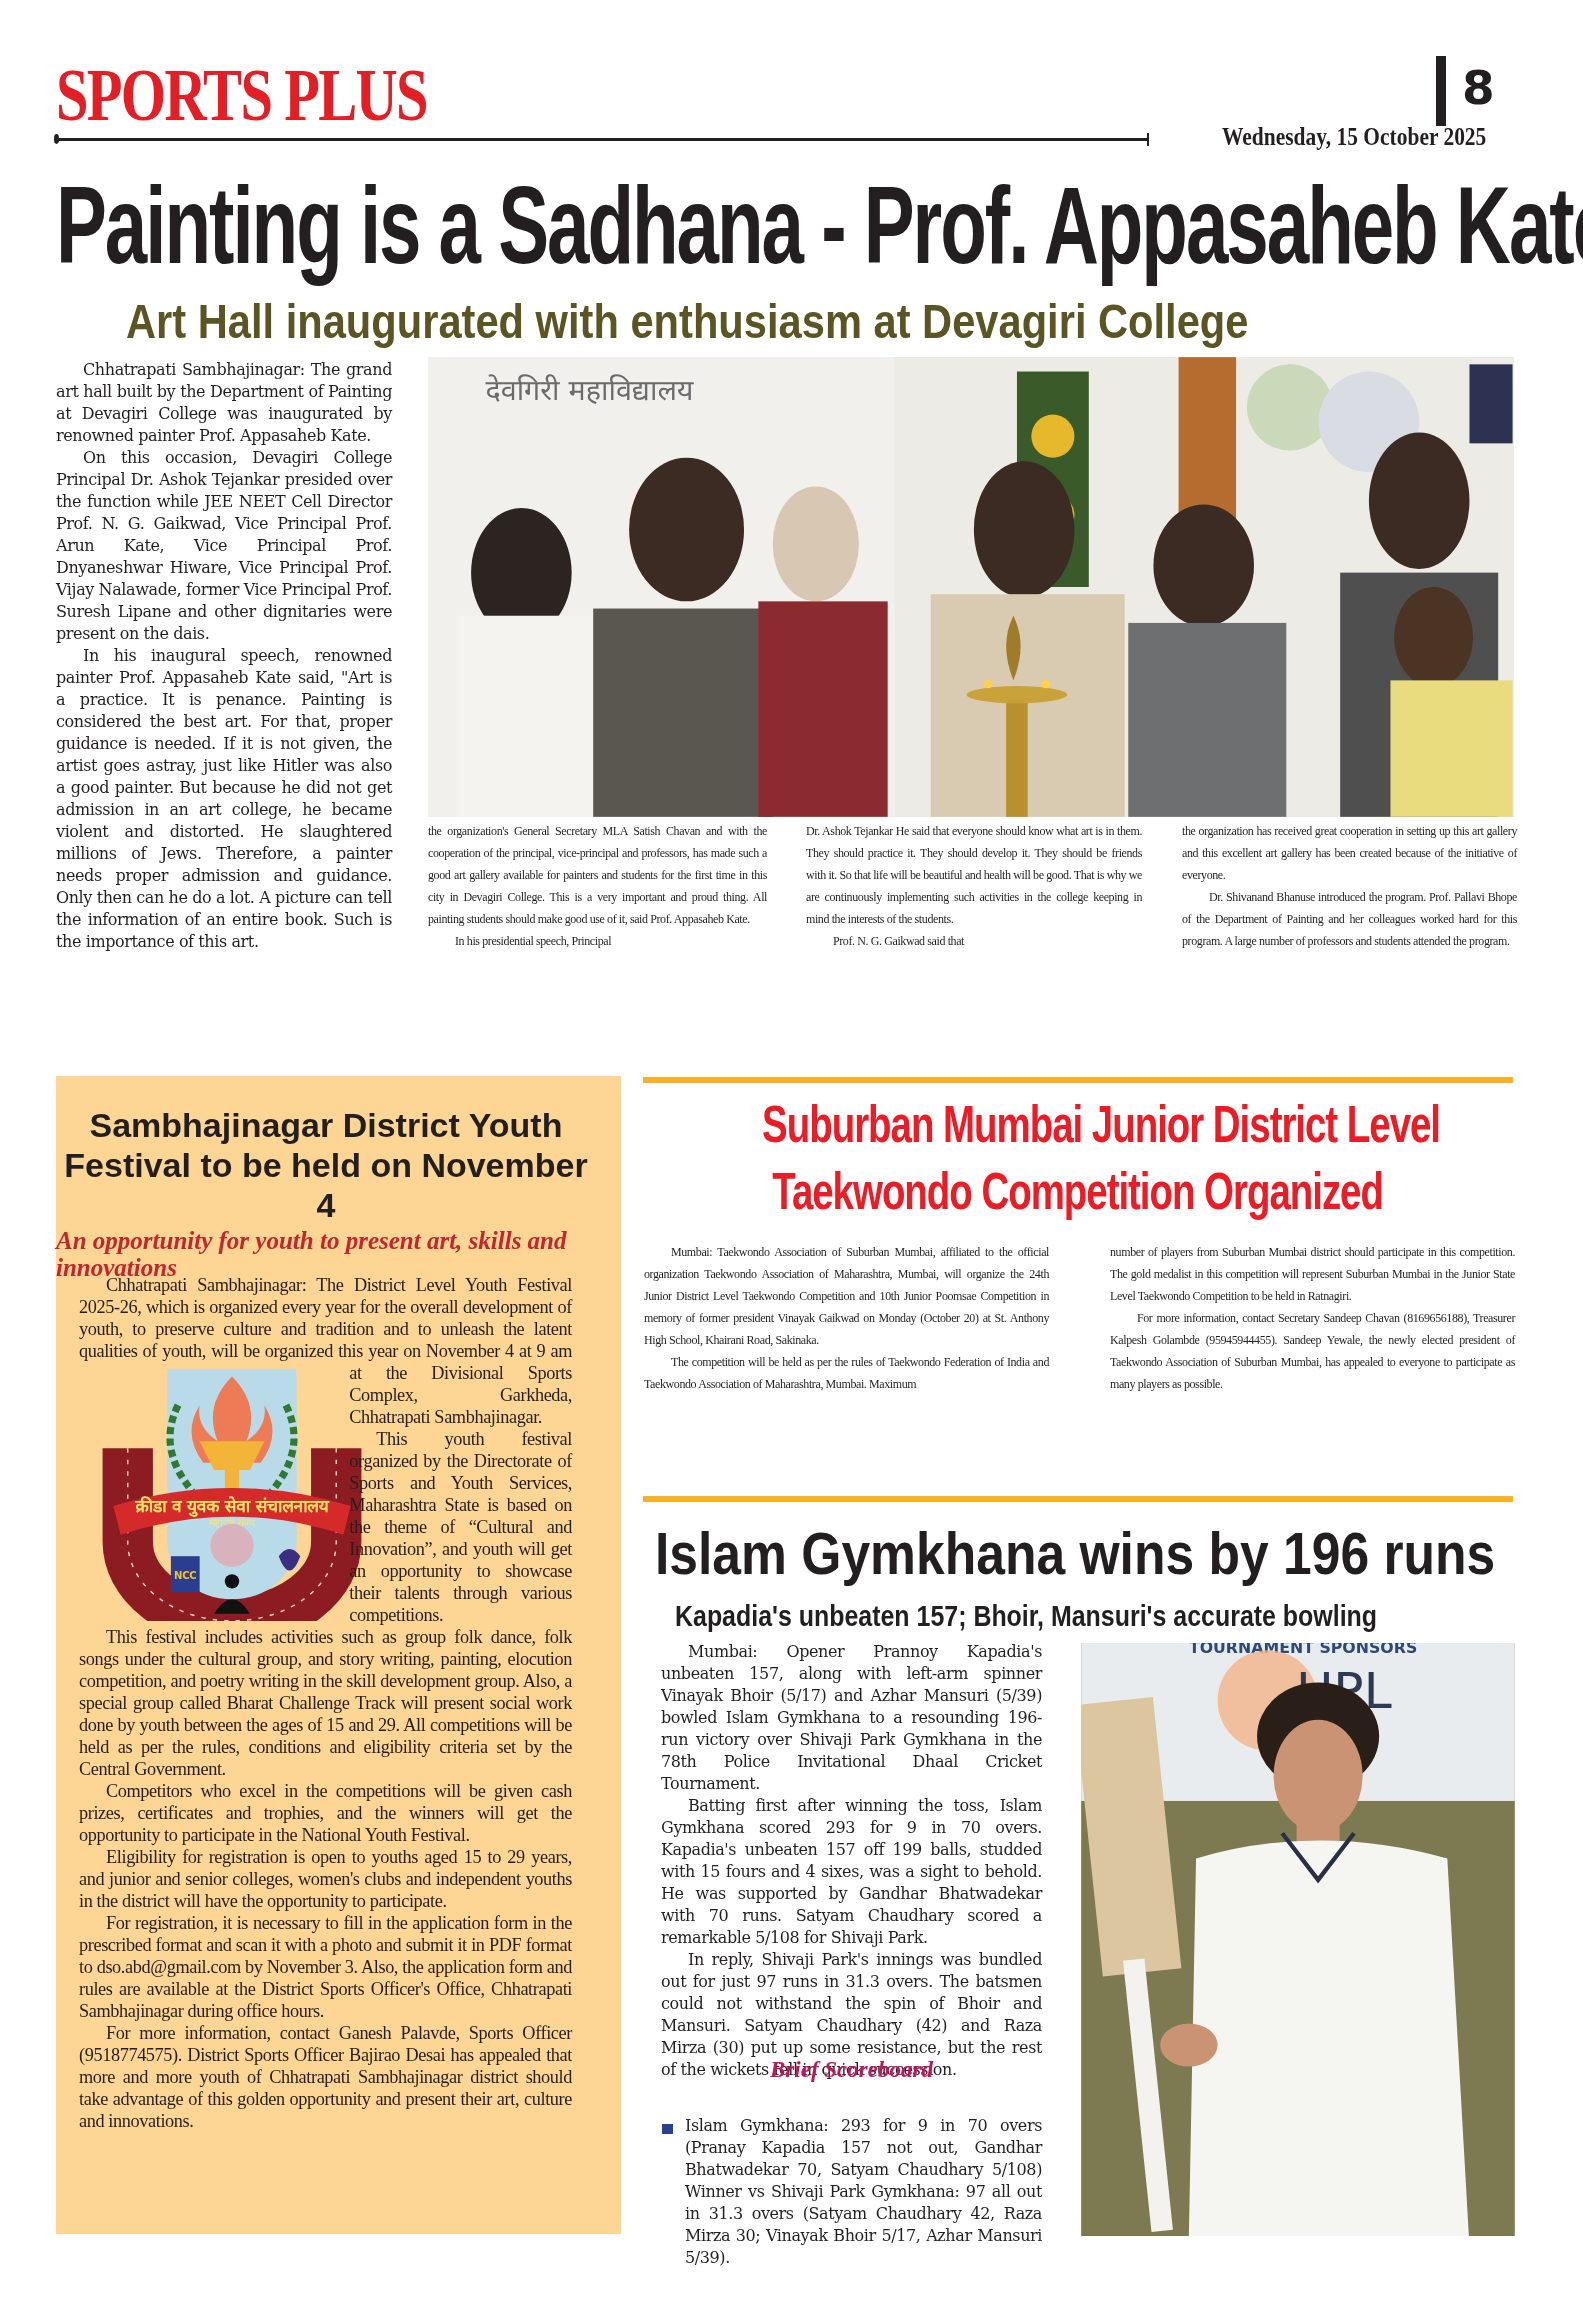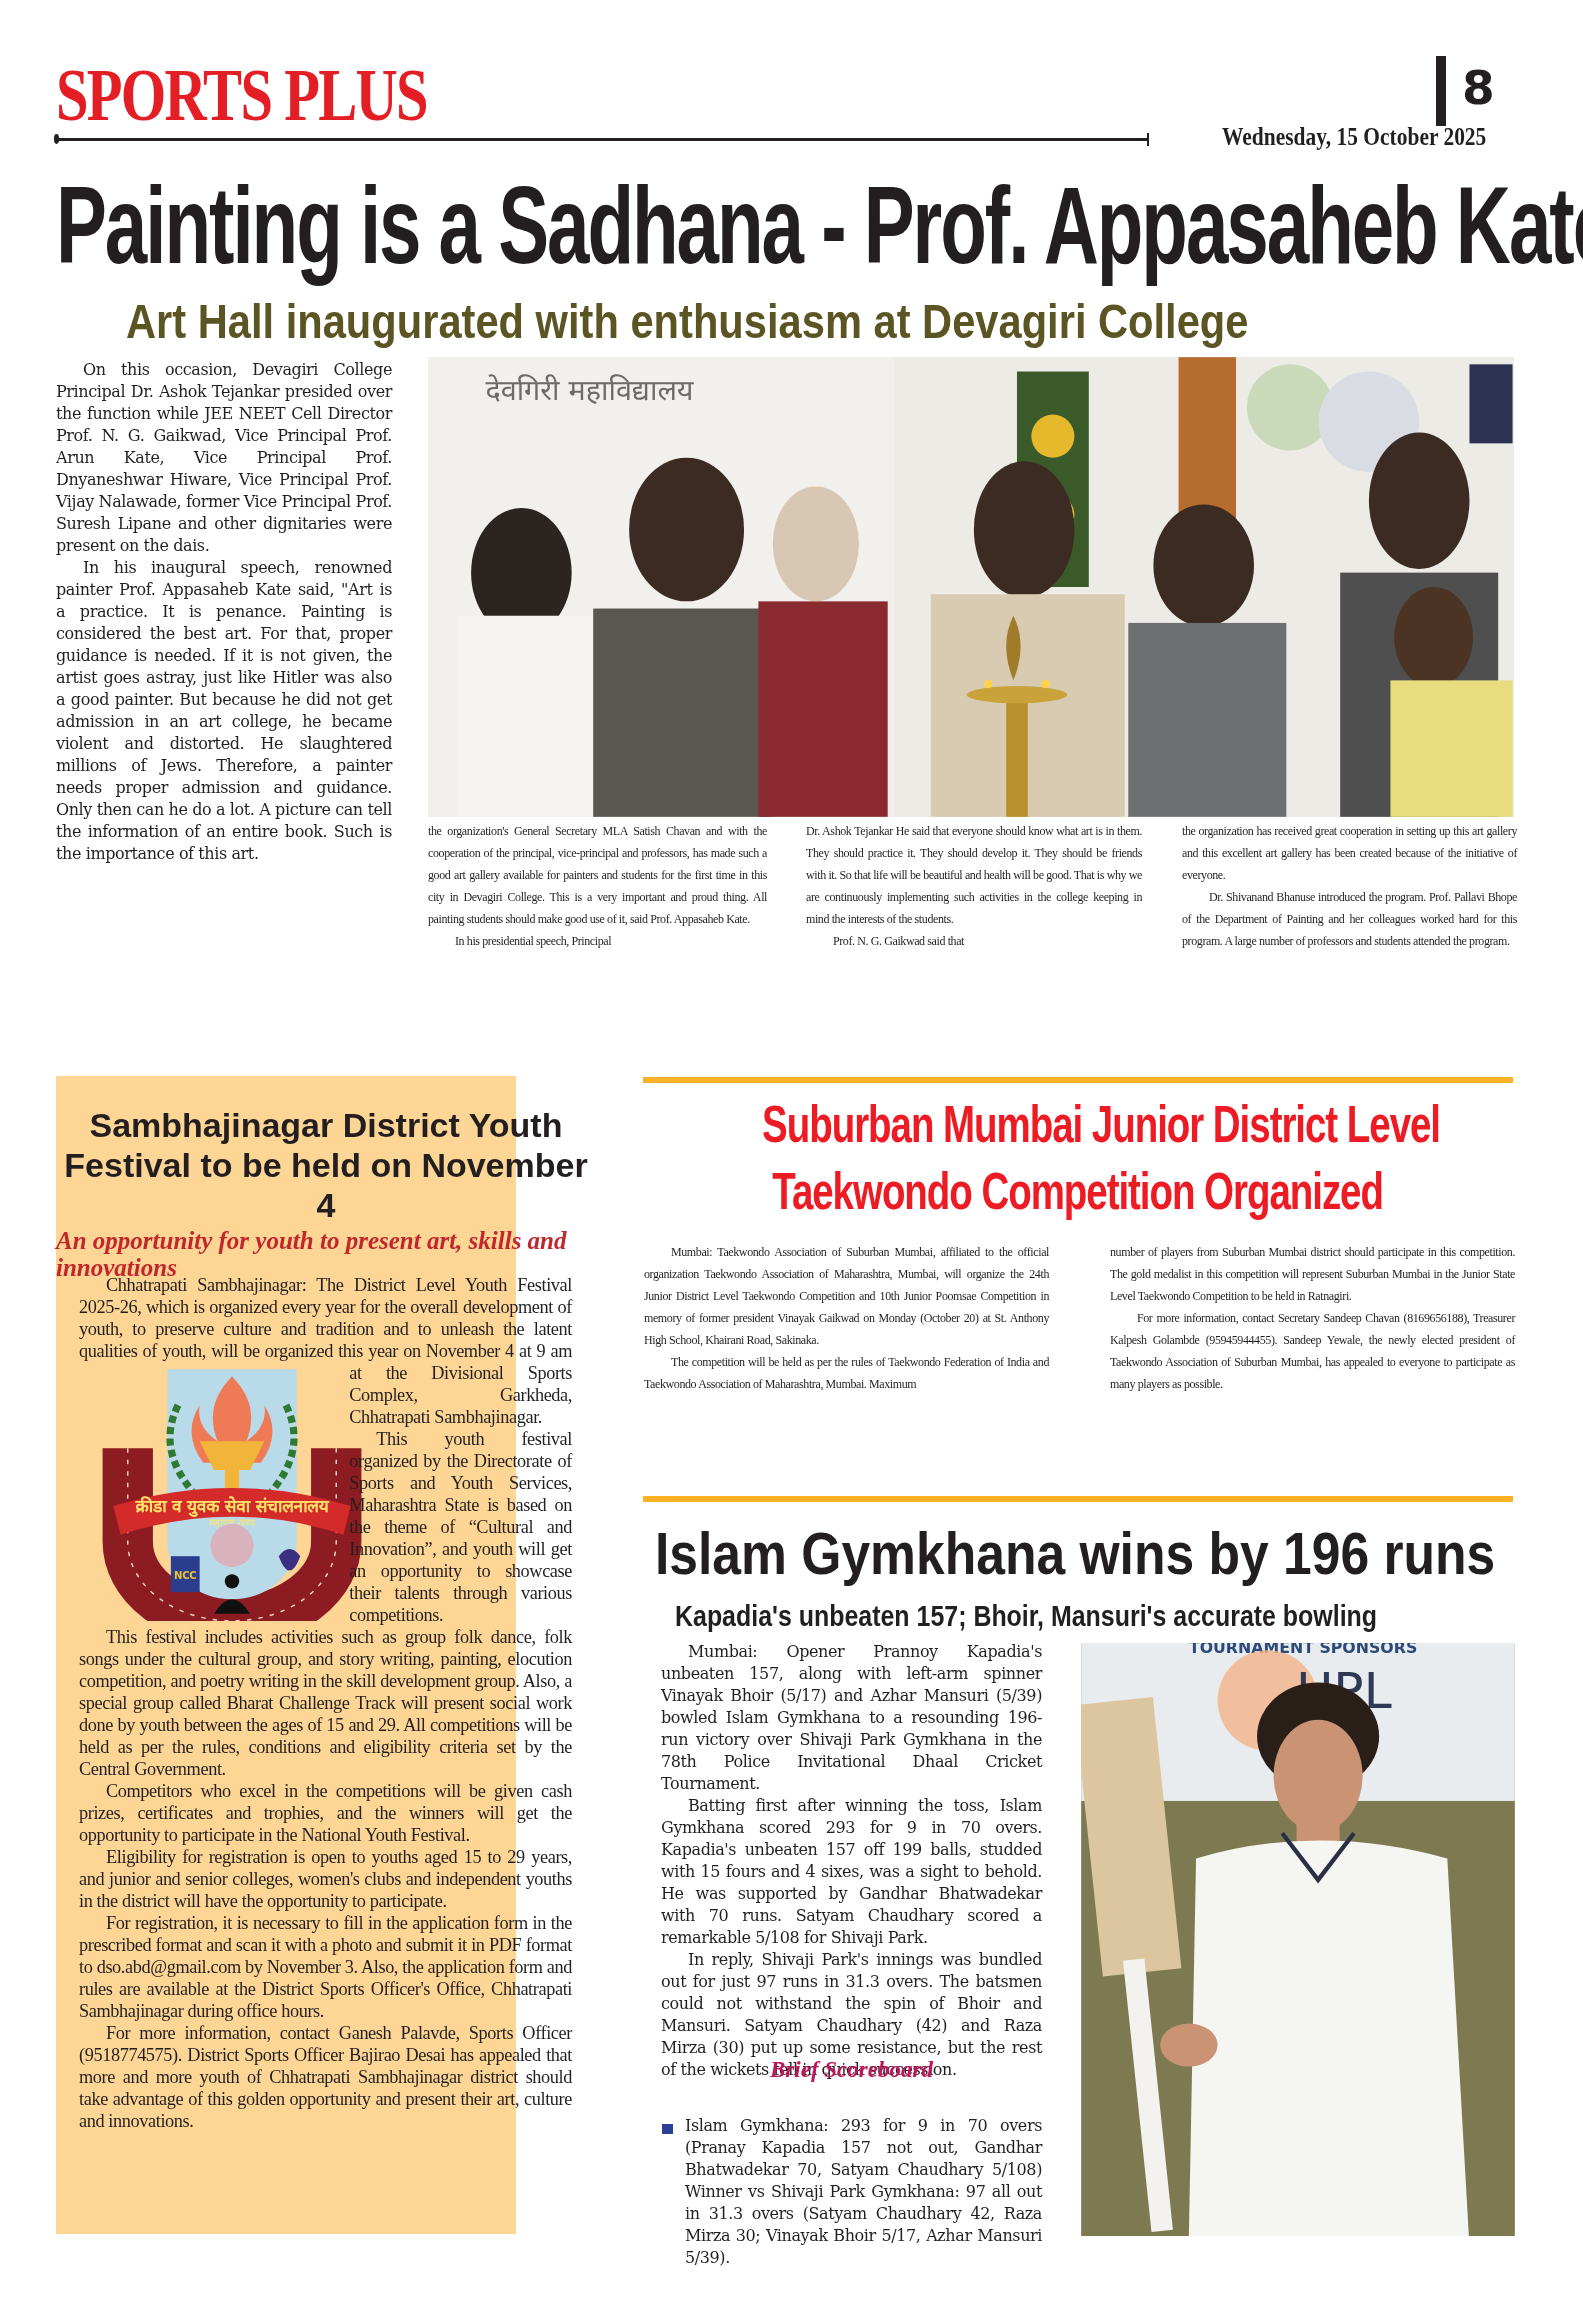--- a/index.html
+++ b/index.html
@@ -44,21 +44,21 @@
   .condensed { font-family: "Liberation Serif", serif; font-size: 12px; line-height: 22px; letter-spacing: -0.4px; }
 
   
   #art-col-1 { left: 56px; top: 359px; width: 336px; }
   #art-photo { left: 428px; top: 357px; width: 1086px; height: 460px; overflow: hidden; background: #e9e6e0; }
   #art-col-2 { left: 428px; top: 820px; width: 339px; }
   #art-col-3 { left: 806px; top: 820px; width: 336px; }
   #art-col-4 { left: 1182px; top: 820px; width: 335px; }
 
   
-  #youth-box { left: 56px; top: 1076px; width: 460px; height: 1158px; background: #fdd594; }
+  #youth-box { left: 56px; top: 1076px; width: 565px; height: 1158px; background: #fdd594; }
   #youth-title {
     left: 0; top: 29px; width: 540px; text-align: center; font-family: "Liberation Sans", sans-serif;
     font-weight: 700; font-size: 34px; line-height: 40px; color: #231f20;
   }
   #youth-subtitle {
     left: 0; top: 152px; width: 540px; text-align: left; font-family: "Liberation Serif", serif;
     font-style: italic; font-weight: 700; font-size: 25px; line-height: 26.6px; color: #c1272d;
   }
   #youth-body { left: 23px; top: 198px; width: 493px; }
   #youth-body .condensed { font-size: 18.3px; line-height: 22px; }
@@ -102,20 +102,21 @@
 <div class="abs" id="masthead-title">SPORTS PLUS</div>
 <div class="abs" id="masthead-rule"></div>
 <div class="abs" id="page-bar"></div>
 <div class="abs" id="page-number">8</div>
 <div class="abs" id="page-date">Wednesday, 15 October 2025</div>
 
 <div class="abs" id="main-headline">Painting is a Sadhana - Prof. Appasaheb Kate</div>
 <div class="abs" id="main-subhead">Art Hall inaugurated with enthusiasm at Devagiri College</div>
 
 <div class="abs body-text" id="art-col-1">
+  <p>Chhatrapati Sambhajinagar: The grand art hall built by the Department of Painting at Devagiri College was inaugurated by renowned painter Prof. Appasaheb Kate.</p>
   <p>On this occasion, Devagiri College Principal Dr. Ashok Tejankar presided over the function while JEE NEET Cell Director Prof. N. G. Gaikwad, Vice Principal Prof. Arun Kate, Vice Principal Prof. Dnyaneshwar Hiware, Vice Principal Prof. Vijay Nalawade, former Vice Principal Prof. Suresh Lipane and other dignitaries were present on the dais.</p>
   <p>In his inaugural speech, renowned painter Prof. Appasaheb Kate said, "Art is a practice. It is penance. Painting is considered the best art. For that, proper guidance is needed. If it is not given, the artist goes astray, just like Hitler was also a good painter. But because he did not get admission in an art college, he became violent and distorted. He slaughtered millions of Jews. Therefore, a painter needs proper admission and guidance. Only then can he do a lot. A picture can tell the information of an entire book. Such is the importance of this art.</p>
 </div>
 
 <div class="abs" id="art-photo">
   <svg width="1086" height="460" viewBox="0 0 1512 640">
     <rect width="1512" height="640" fill="#ecebe6"></rect>
     <rect x="0" y="0" width="650" height="640" fill="#f1f0ec"></rect>
     <text x="80" y="60" font-size="40" fill="#6b6b6b" font-family="DejaVu Sans, sans-serif">देवगिरी महाविद्यालय</text>
     <rect x="820" y="20" width="100" height="300" fill="#3a5a2a"></rect>

